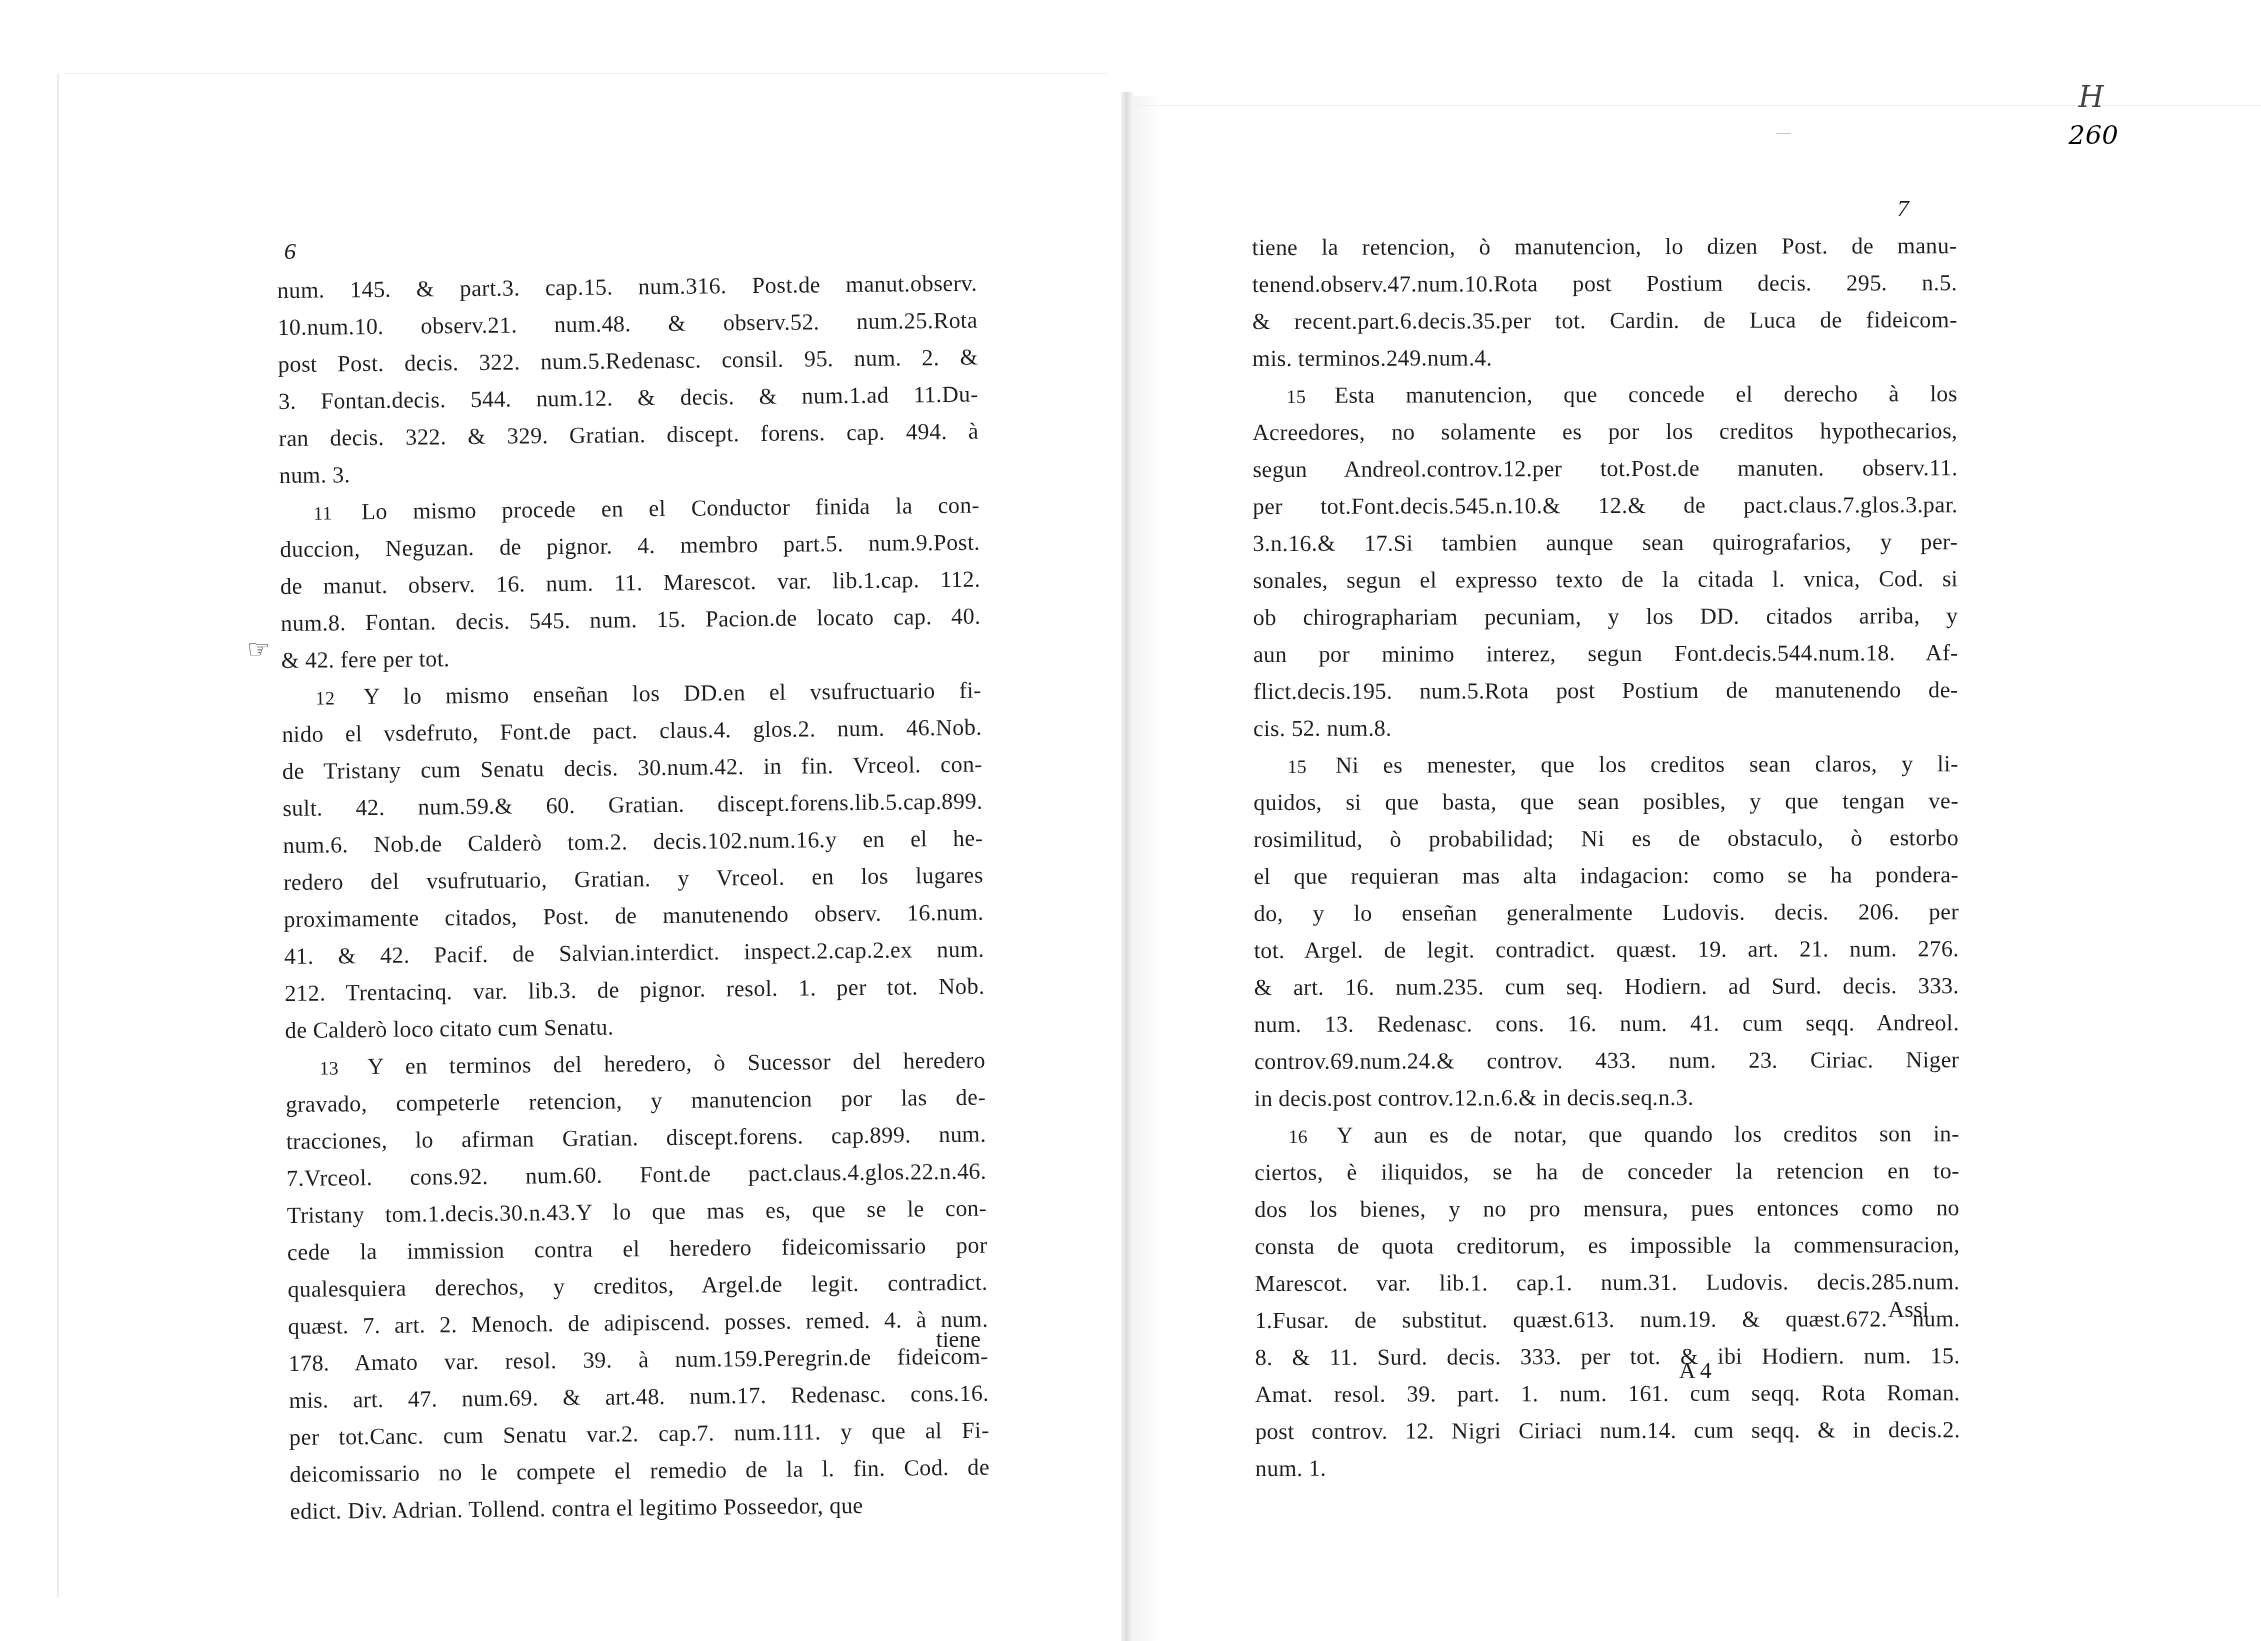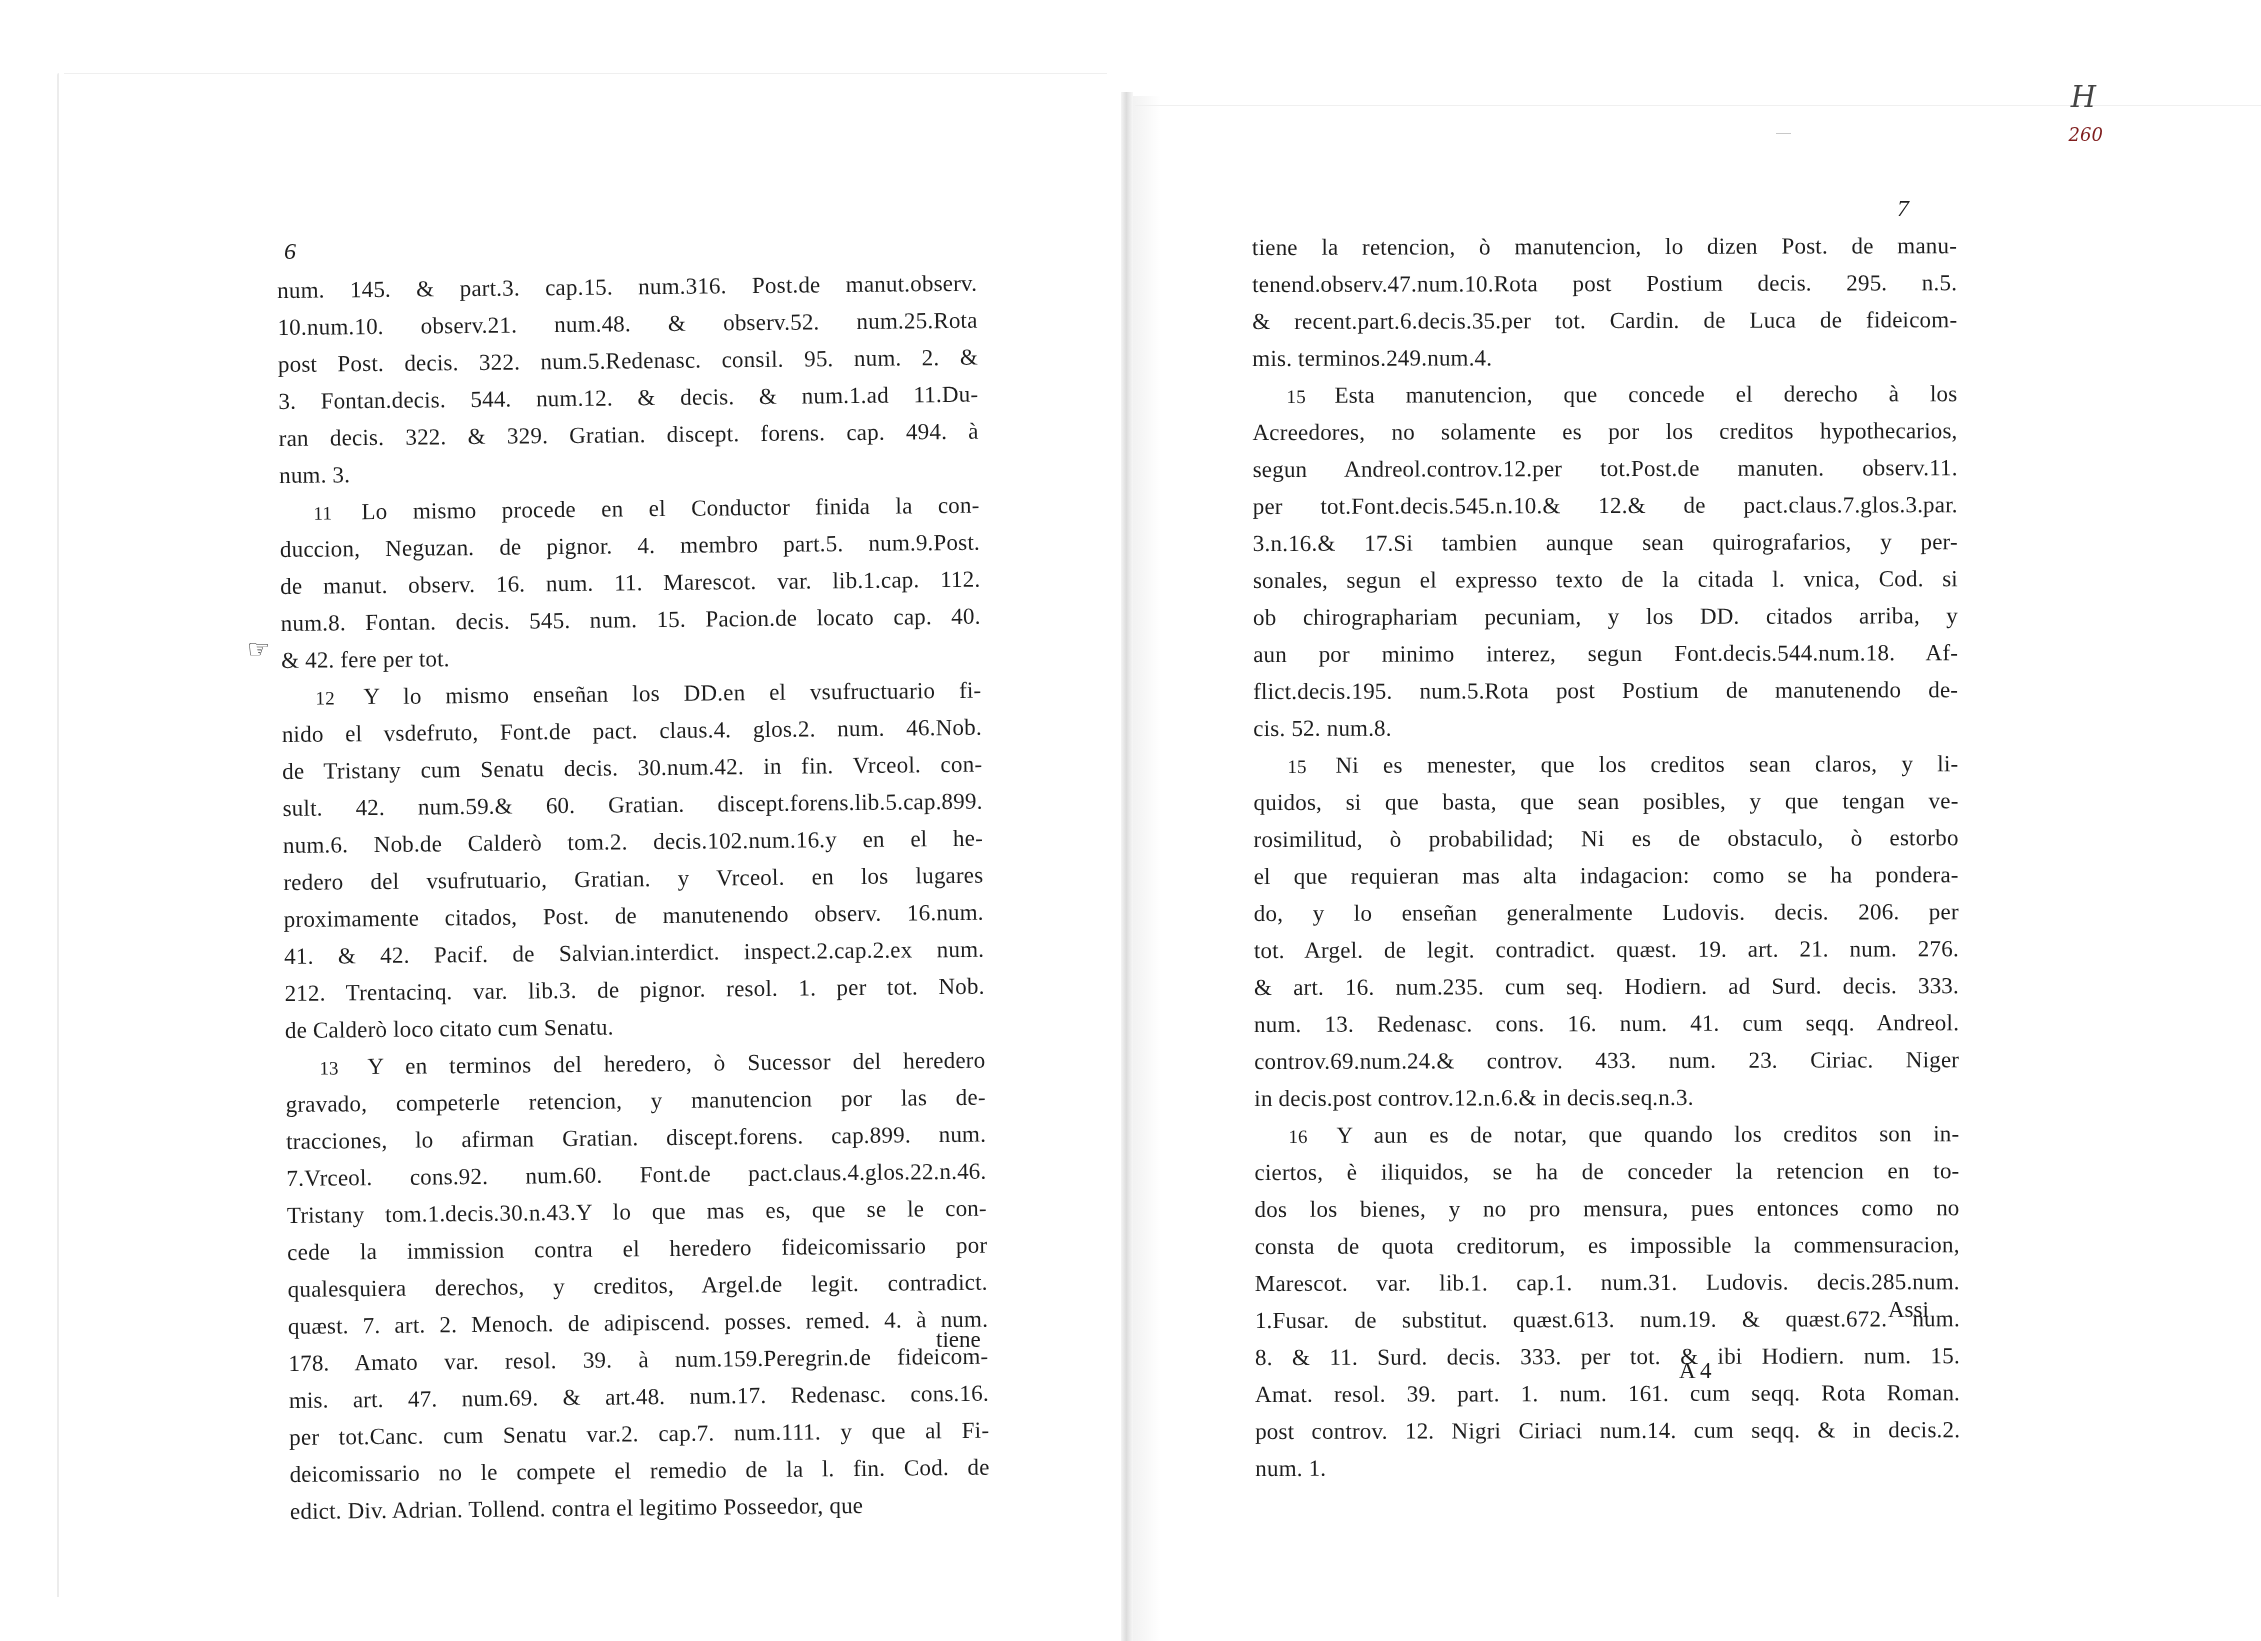--- a/index.html
+++ b/index.html
@@ -57,21 +57,21 @@
   .signature {
     position: absolute; left: 1679px; top: 1358px; font-size: 23px;
   }
   .catchword-right {
     position: absolute; left: 1888px; top: 1297px; font-size: 23px; text-align: right;
   }
   .hand-note {
     position: absolute; left: 2064px; top: 78px; font-family: "DejaVu Serif", serif;
     font-style: italic; color: #444; font-size: 29px; line-height: 38px; text-align: center;
   }
-  .hand-note .sub { font-size: 18px; color: #7f1d1d; display: block; margin-left: 4.6px; }
+  .hand-note .sub { font-size: 26px; color: #000000; display: block; margin-left: 4.6px; }
   .dash-mark {
     position: absolute; left: 1776px; top: 133px; width: 14.6px; height: 1.4px; background: #c8c8c8;
   }
 </style>
 </head>
 <body>
 
 <div class="page-edge-left"></div>
 <div class="page-edge-top"></div>
 <div class="gutter"></div>

